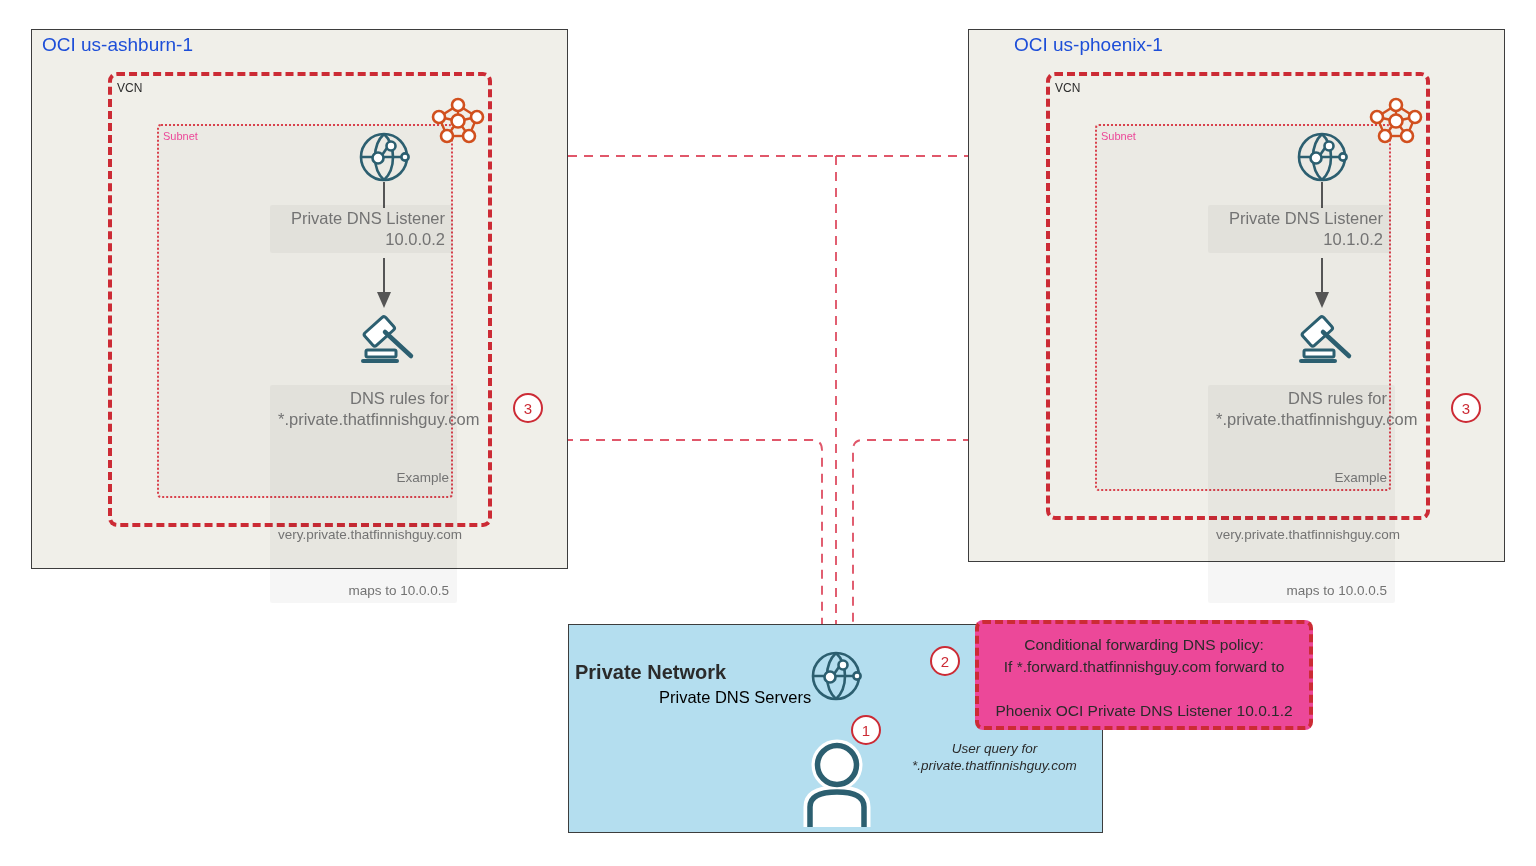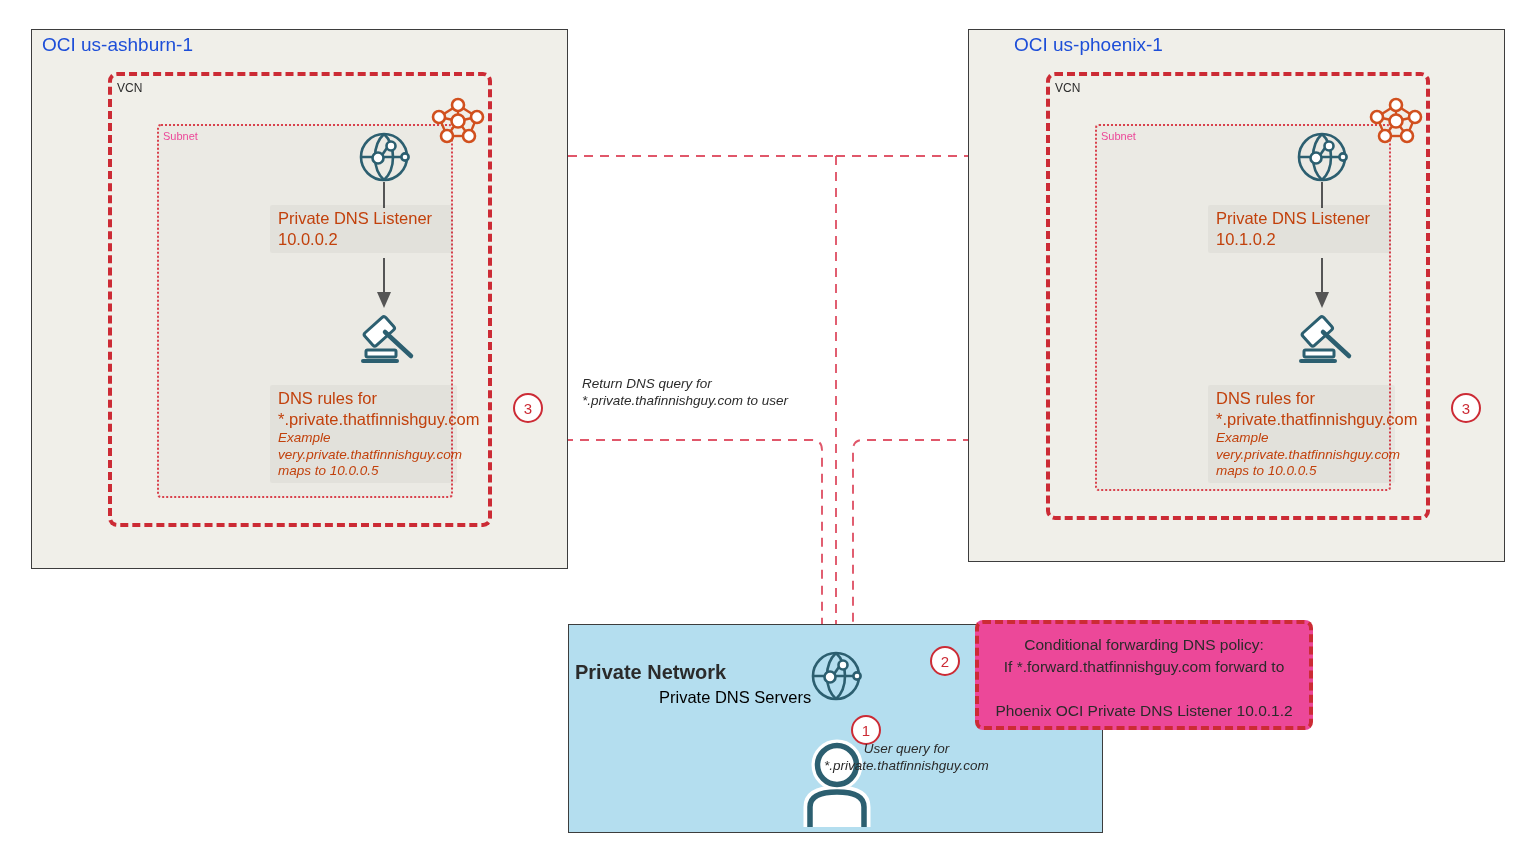--- a/index.html
+++ b/index.html
@@ -17,24 +17,24 @@
        box-sizing:border-box;background:transparent;}
   .vcn-label{position:absolute;font-size:12px;color:#2b2b2b;background:#f0efe9;
              padding:0 3px;white-space:nowrap;}
 
   
   .subnet{position:absolute;border:2px dotted #d9414c;border-radius:4px;
           box-sizing:border-box;background:rgba(0,0,0,0.018);}
   .subnet-label{position:absolute;font-size:11px;color:#ec4899;white-space:nowrap;}
 
   
-  .plate{position:absolute;text-align:left;background:rgba(0,0,0,0.035);
-         font-size:16.5px;line-height:21px;color:#c2410c;padding:3px 8px;
+  .plate{position:absolute;text-align:right;background:rgba(0,0,0,0.035);
+         font-size:16.5px;line-height:21px;color:#737373;padding:3px 8px;
          box-sizing:border-box;border-radius:2px;white-space:nowrap;}
-  .plate .em{font-style:italic;font-size:13.5px;line-height:16.5px;display:block;}
+  .plate .em{font-size:13.5px;line-height:16.5px;display:block;margin-top:40px;}
 
   
   .privnet{position:absolute;background:#b4deef;border:1.6px solid #3d3d3d;
            box-sizing:border-box;}
   .privnet-title{position:absolute;font-size:20px;font-weight:bold;color:#2b2b2b;}
   .privnet-sub{position:absolute;font-size:16.5px;color:#000000;white-space:nowrap;}
 
   
   .policy{position:absolute;border:4px dashed #cc2b35;border-radius:8px;
           background:#ec4899;box-sizing:border-box;text-align:center;
@@ -247,24 +247,20 @@
   <div class="plate" style="left:1208px;top:385px;width:187px;">
     <span>DNS rules for</span><br>
     <span>*.private.thatfinnishguy.com</span>
     <span class="em">Example</span>
     <span class="em">very.private.thatfinnishguy.com</span>
     <span class="em">maps to 10.0.0.5</span>
   </div>
 
   <div class="badge" style="left:1451px;top:393px;">3</div>
 
-  <div class="annot" style="left:582px;top:375px;">
-    <span>Return DNS query for</span><br>
-    <span>*.private.thafinnishguy.com to user</span>
-  </div>
 
   <div class="privnet" style="left:568px;top:624px;width:535px;height:209px;"></div>
   <div class="privnet-title" style="left:575px;top:633px;margin-top:28px;">Private Network</div>
 
   <div class="icon" style="left:810px;top:650px;">
     <svg width="52" height="52" viewBox="0 0 52 52">
       <g stroke="#2c5f70" stroke-width="2.6" fill="none">
         <circle cx="26" cy="26" r="23"></circle>
         <path d="M 26 3 C 14 14 14 38 26 49"></path>
         <path d="M 26 3 C 38 14 38 38 26 49"></path>
@@ -291,21 +287,21 @@
         <circle cx="36" cy="26" r="22"></circle>
         <path d="M 6 88 L 6 68 C 6 55 18 50 36 50 C 54 50 66 55 66 68 L 66 88"></path>
       </g>
       <g stroke="#2c5f70" stroke-width="5.5" fill="#ffffff">
         <circle cx="36" cy="26" r="19.5"></circle>
         <path d="M 9 88 L 9 68 C 9 57 20 53 36 53 C 52 53 63 57 63 68 L 63 88"></path>
       </g>
     </svg>
   </div>
 
-  <div class="annot" style="left:824px;top:740px;">
+  <div class="annot" style="left:912px;top:740px;">
     <span style="display:block;text-align:center;">User query for</span>
     <span style="display:block;text-align:center;">*.private.thatfinnishguy.com</span>
   </div>
 
   <div class="policy" style="left:975px;top:620px;width:338px;height:110px;">
     <span>Conditional forwarding DNS policy:</span><br>
     <span>If *.forward.thatfinnishguy.com forward to</span><br>
     <br>
     <span>Phoenix OCI Private DNS Listener 10.0.1.2</span>
   </div>

